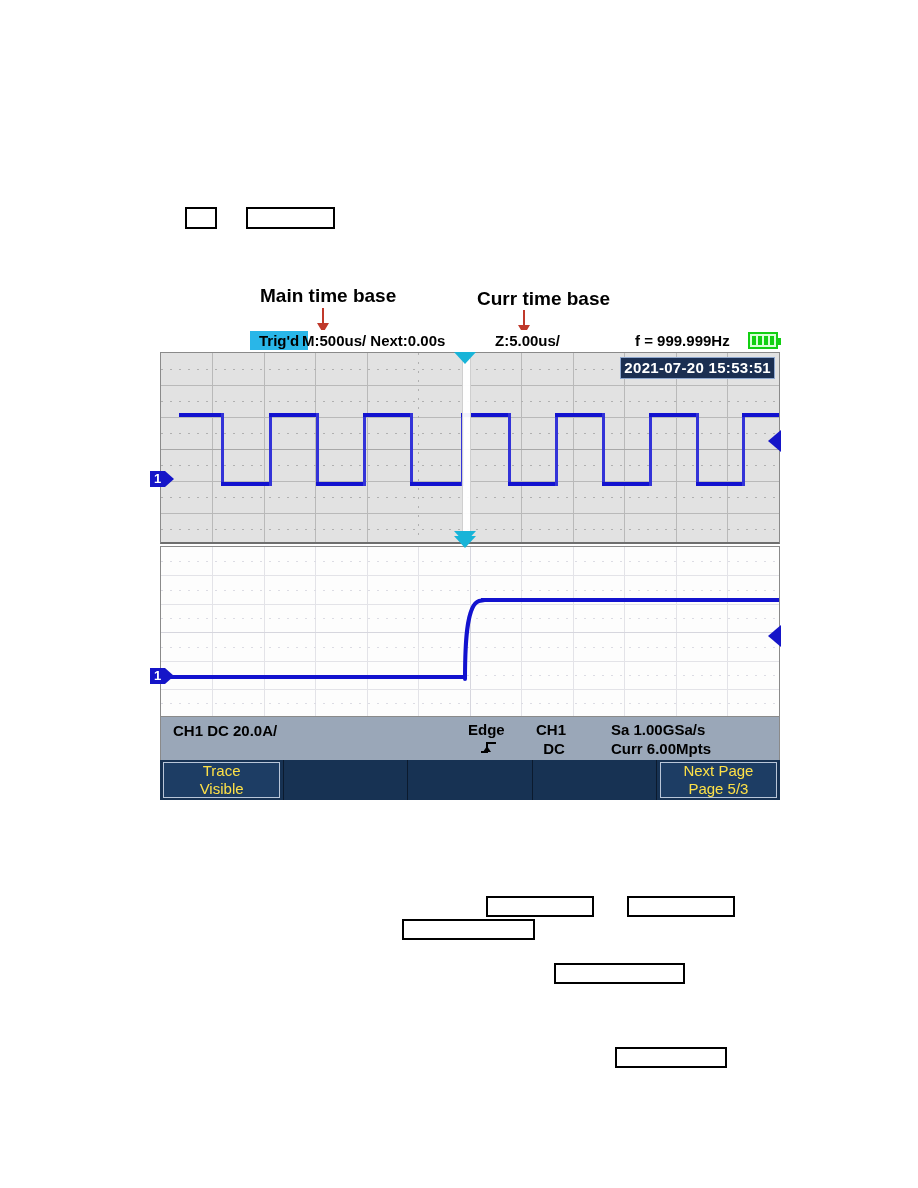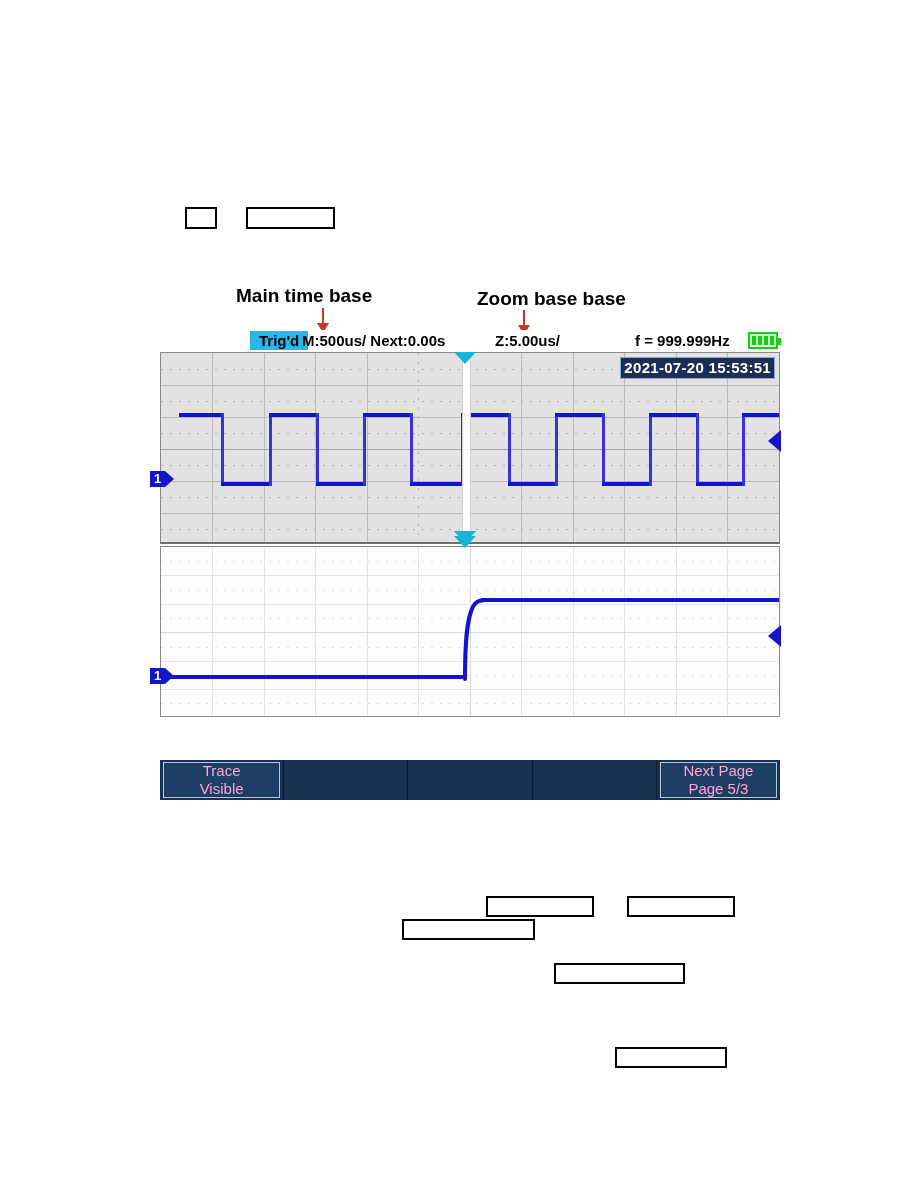--- a/index.html
+++ b/index.html
@@ -97,33 +97,33 @@
   .i-trigsrc{left:375px;top:3px;text-align:center;}
   .i-sa{left:450px;top:3px;}
   .edge-sym{position:absolute;left:318px;top:23px;}
 
   
   #softkeys{position:absolute;left:0;top:430px;width:620px;height:40px;display:flex;background:#173253;}
   .sk{flex:1;position:relative;border-right:1px solid #0b1a2e;box-sizing:border-box;}
   .sk:last-child{border-right:none;}
   .sk .inner{position:absolute;left:3px;right:3px;top:2px;bottom:2px;
      display:flex;flex-direction:column;align-items:center;justify-content:center;
-     color:#f9a8d4;font-size:15px;line-height:18px;font-weight:normal;}
+     color:#fde047;font-size:15px;line-height:18px;font-weight:normal;}
   .sk.active .inner{border:1px solid #b9c6d8;background:#1d3d64;}
 </style>
 </head>
 <body>
 
 <div class="page">
 
   <div class="ph-box" style="left:185px;top:207px;width:32px;height:22px;"></div>
   <div class="ph-box" style="left:246px;top:207px;width:89px;height:22px;"></div>
 
-  <div class="callout" style="left:236px;top:285px;">Main time base</div>
-  <div class="callout" style="left:477px;top:288px;">Zoom base base</div>
+  <div class="callout" style="left:260px;top:285px;">Main time base</div>
+  <div class="callout" style="left:477px;top:288px;">Curr time base</div>
 
   <svg class="callout-arrow" style="left:315px;top:308px;" width="16" height="26">
     <line x1="8" y1="0" x2="8" y2="16" stroke="#c0392b" stroke-width="2"></line>
     <polygon points="2,15 14,15 8,25" fill="#c0392b"></polygon>
   </svg>
   <svg class="callout-arrow" style="left:516px;top:310px;" width="16" height="26">
     <line x1="8" y1="0" x2="8" y2="16" stroke="#c0392b" stroke-width="2"></line>
     <polygon points="2,15 14,15 8,25" fill="#c0392b"></polygon>
   </svg>
 
@@ -241,20 +241,36 @@
       <div class="seg-h" style="left:320px;top:51px;width:300px;"></div>
     </div>
 
     <div class="tri-down" style="left:294px;top:206px;"></div>
     <div class="ch-marker" style="left:-10px;top:338px;">
       <div class="sq">1</div>
       <div class="pt"></div>
     </div>
     <div class="tri-left" style="left:608px;top:295px;"></div>
 
+    <div id="info-bar">
+      <div class="txt i-ch">CH1 DC 20.0A/</div>
+      <div class="txt i-edge">Edge</div>
+      <svg class="edge-sym" width="20" height="14">
+        <path d="M2,12 L8,12 L8,3 L17,3" stroke="#000" stroke-width="2" fill="none"></path>
+        <polygon points="4,12 8,6 12,12" fill="#000"></polygon>
+      </svg>
+      <div class="txt i-trigsrc">
+        <span>CH1</span><br>
+        <span style="display:inline-block;padding-left:6px;">DC</span>
+      </div>
+      <div class="txt i-sa">
+        <span>Sa 1.00GSa/s</span><br>
+        <span>Curr 6.00Mpts</span>
+      </div>
+    </div>
 
     <div id="softkeys">
       <div class="sk active">
         <div class="inner">
           <div>Trace</div>
           <div>Visible</div>
         </div>
       </div>
       <div class="sk">
         <div class="inner">

